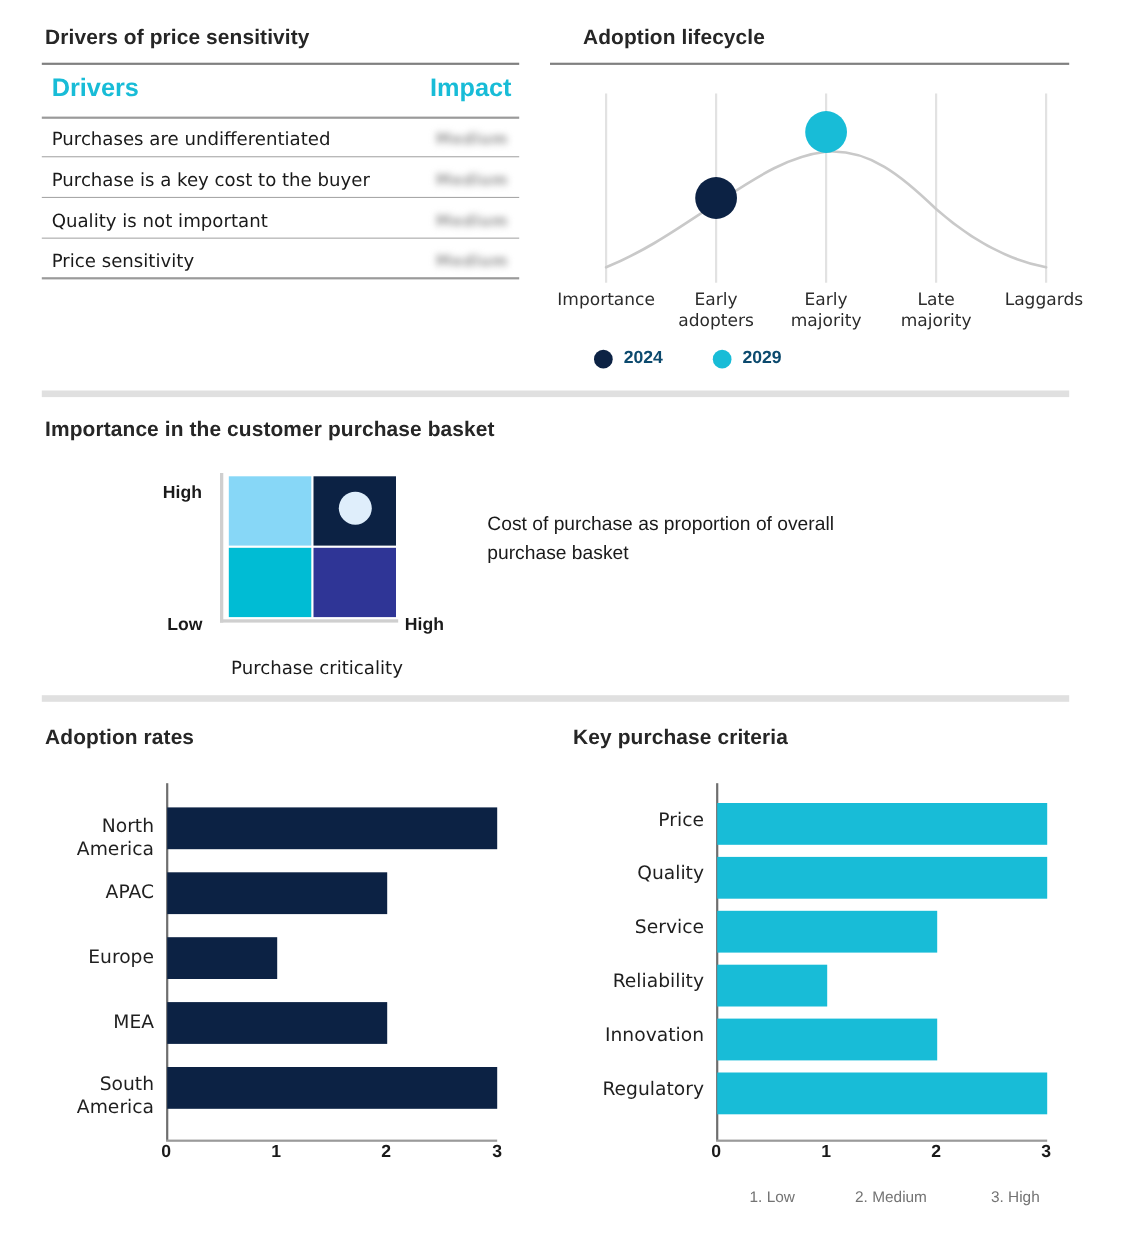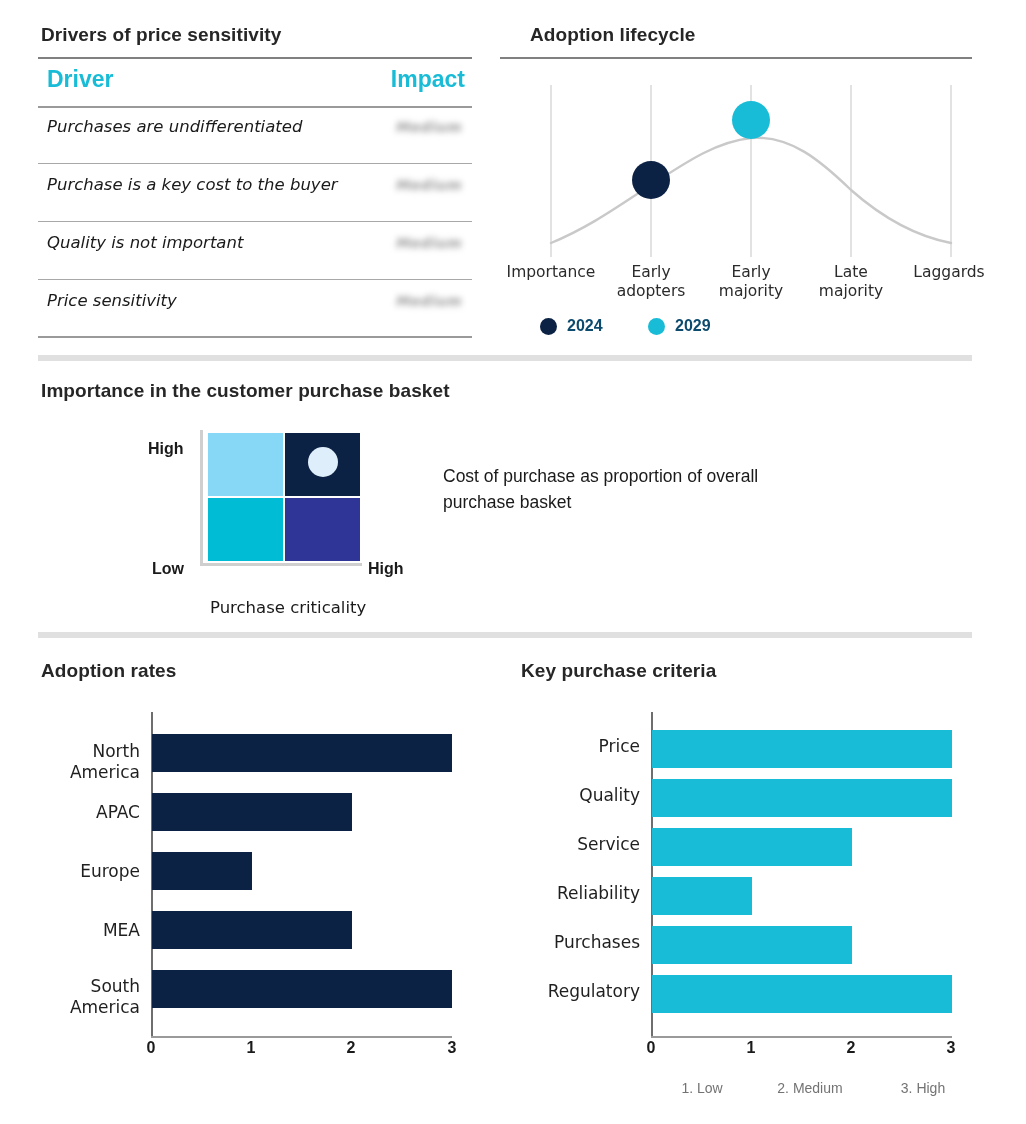--- a/index.html
+++ b/index.html
@@ -71,22 +71,21 @@
     background: #9a9a9a;
   }
   .dt-rule {
     position: absolute;
     left: 0; right: 0;
     height: 1px;
     background: #a8a8a8;
   }
   .dt-row {
     position: relative;
-    height: 58px;
-    font-style: italic;
+    height: 37px;
   }
   .dt-cell-driver {
     position: absolute;
     left: 9px;
     top: 11px;
     font-size: 16.5px;
     color: #1a1a1a;
     white-space: nowrap;
   }
   .dt-cell-impact {
@@ -223,21 +222,21 @@
   }
 </style>
 </head>
 <body>
 
 <div class="panel-title abs" style="left:41px; top:24px;">Drivers of price sensitivity</div>
 <div class="title-rule" style="left:38px; top:57px; width:434px;"></div>
 
 <div id="drivers-table">
   <div class="dt-head">
-    <div class="dt-head-cell driver">Driver</div>
+    <div class="dt-head-cell driver">Drivers</div>
     <div class="dt-head-cell impact">Impact</div>
     <div class="dt-rule-head" style="top:40px;"></div>
   </div>
 
   <div class="dt-row" style="margin-top:2px;">
     <div class="dt-cell-driver">Purchases are undifferentiated</div>
     <div class="dt-cell-impact">Medium</div>
     <div class="dt-rule" style="bottom:0;"></div>
   </div>
   <div class="dt-row">
@@ -384,21 +383,21 @@
 <div class="bc-cat abs" style="right:386px; top:795px;">
   <div>Quality</div>
 </div>
 <div class="bc-cat abs" style="right:386px; top:844px;">
   <div>Service</div>
 </div>
 <div class="bc-cat abs" style="right:386px; top:893px;">
   <div>Reliability</div>
 </div>
 <div class="bc-cat abs" style="right:386px; top:942px;">
-  <div>Purchases</div>
+  <div>Innovation</div>
 </div>
 <div class="bc-cat abs" style="right:386px; top:991px;">
   <div>Regulatory</div>
 </div>
 
 <div class="bc-tick abs" style="left:651px; top:1039px;">0</div>
 <div class="bc-tick abs" style="left:751px; top:1039px;">1</div>
 <div class="bc-tick abs" style="left:851px; top:1039px;">2</div>
 <div class="bc-tick abs" style="left:951px; top:1039px;">3</div>
 

